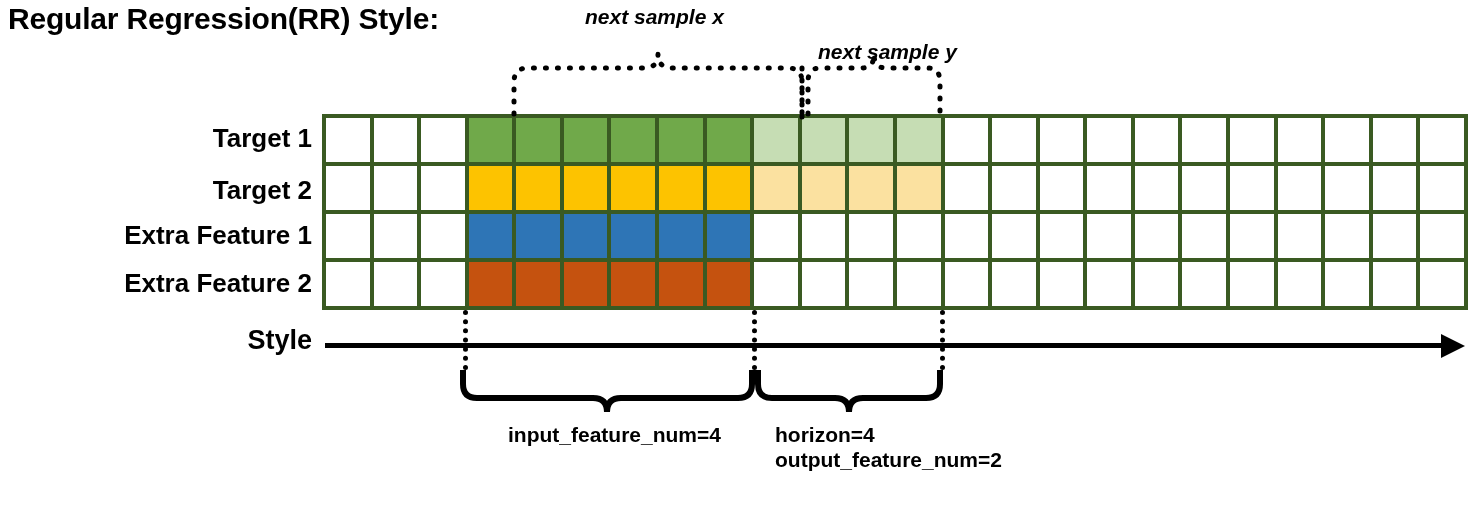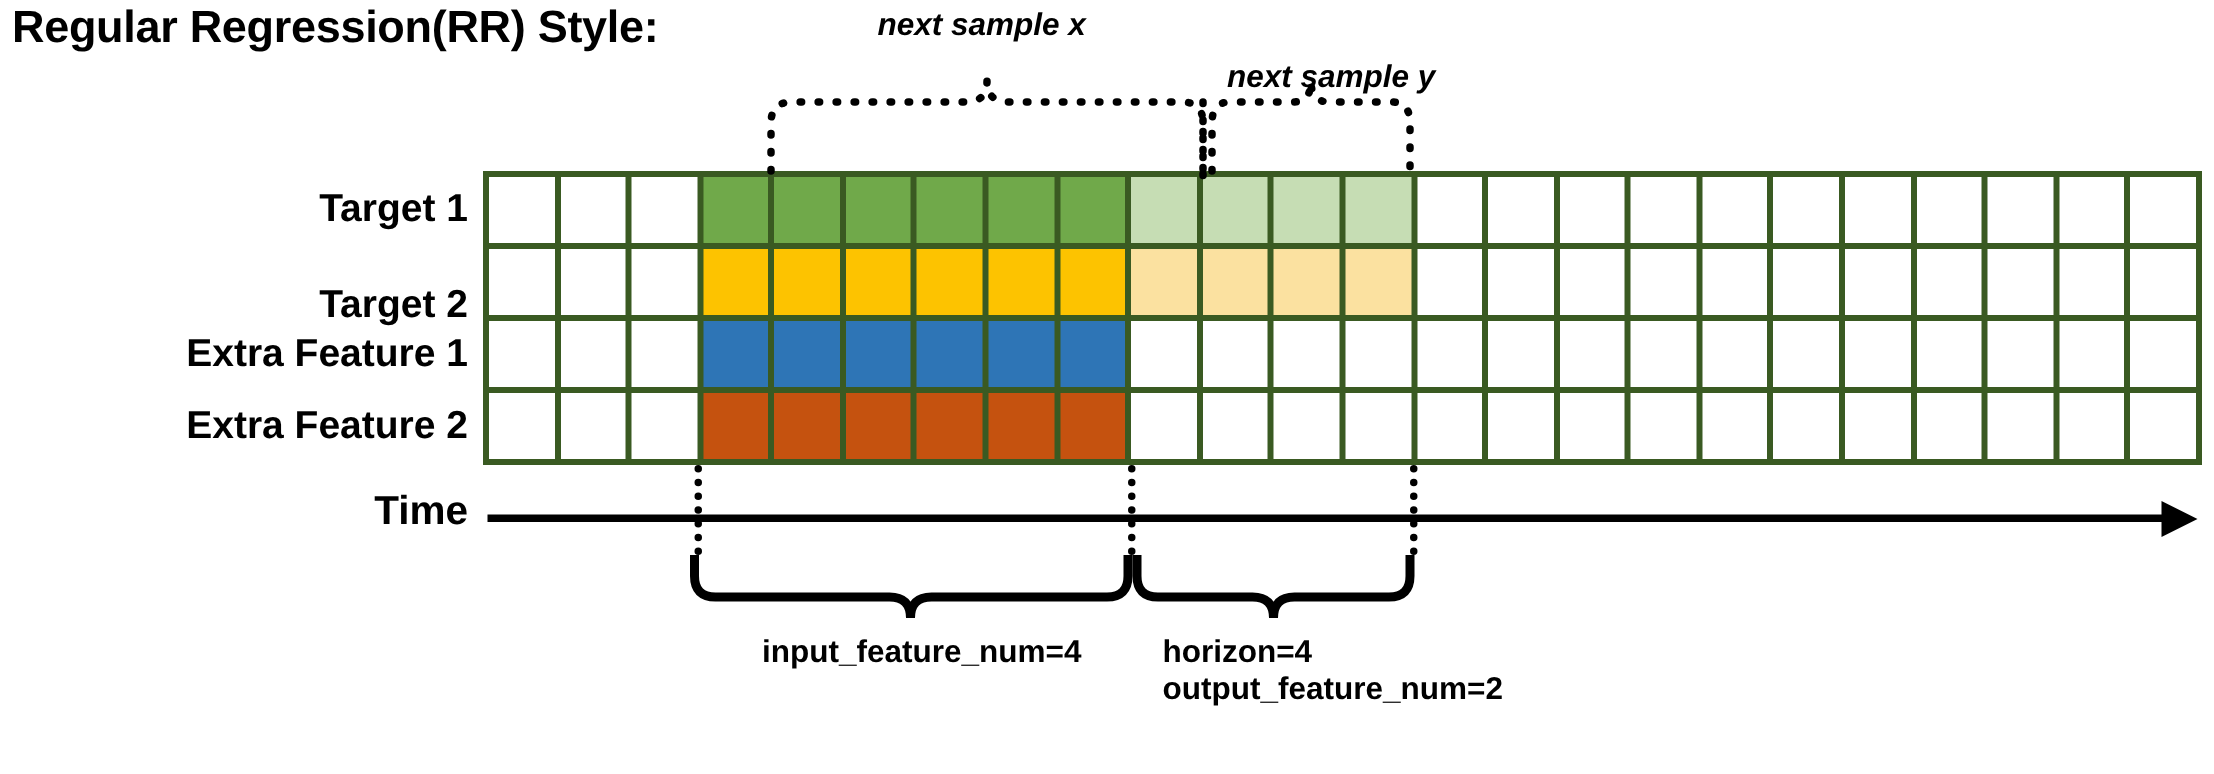--- a/index.html
+++ b/index.html
@@ -38,21 +38,21 @@
   .topcap{font-size:21px;font-style:italic;font-weight:700;white-space:nowrap;}
   .botcap{font-size:21px;font-weight:600;white-space:nowrap;line-height:25px;}
 </style>
 </head>
 <body>
 
 <div class="abs" id="title">Regular Regression(RR) Style:</div>
 
 <div class="abs" id="labels">
   <div class="abs rowlabel" style="top:0px;">Target 1</div>
-  <div class="abs rowlabel" style="top:64px;">Target 2</div>
+  <div class="abs rowlabel" style="top:52px;">Target 2</div>
   <div class="abs rowlabel" style="top:97px;">Extra Feature 1</div>
   <div class="abs rowlabel" style="top:145px;">Extra Feature 2</div>
 </div>
 
 <div class="abs" id="grid">
     <div class="cell" style="background: rgb(255, 255, 255);"></div>
     <div class="cell" style="background: rgb(255, 255, 255);"></div>
     <div class="cell" style="background: rgb(255, 255, 255);"></div>
     <div class="cell" style="background: rgb(112, 169, 74);"></div>
     <div class="cell" style="background: rgb(112, 169, 74);"></div>
@@ -142,21 +142,21 @@
     <div class="cell" style="background: rgb(255, 255, 255);"></div>
     <div class="cell" style="background: rgb(255, 255, 255);"></div>
     <div class="cell" style="background: rgb(255, 255, 255);"></div>
     <div class="cell" style="background: rgb(255, 255, 255);"></div>
     <div class="cell" style="background: rgb(255, 255, 255);"></div>
     <div class="cell" style="background: rgb(255, 255, 255);"></div>
     <div class="cell" style="background: rgb(255, 255, 255);"></div>
     <div class="cell" style="background: rgb(255, 255, 255);"></div>
   </div>
 
-<div class="abs" id="timelabel">Time</div>
+<div class="abs" id="timelabel">Style</div>
 <div class="abs" id="axis"></div>
 <div class="abs" id="axishead"></div>
 
 <div class="abs vguide" style="left:463px;top:310px;height:60px;"></div>
 <div class="abs vguide" style="left:752px;top:310px;height:60px;"></div>
 <div class="abs vguide" style="left:940px;top:310px;height:60px;"></div>
 
 <svg id="ov" class="abs" viewBox="0 0 1476 516">
 
   <path fill="none" stroke="#000" stroke-width="5" stroke-linecap="round" stroke-dasharray="1 11" d="M514,114 L514,82 Q514,68 528,68 L644,68 Q658,68 658,54

